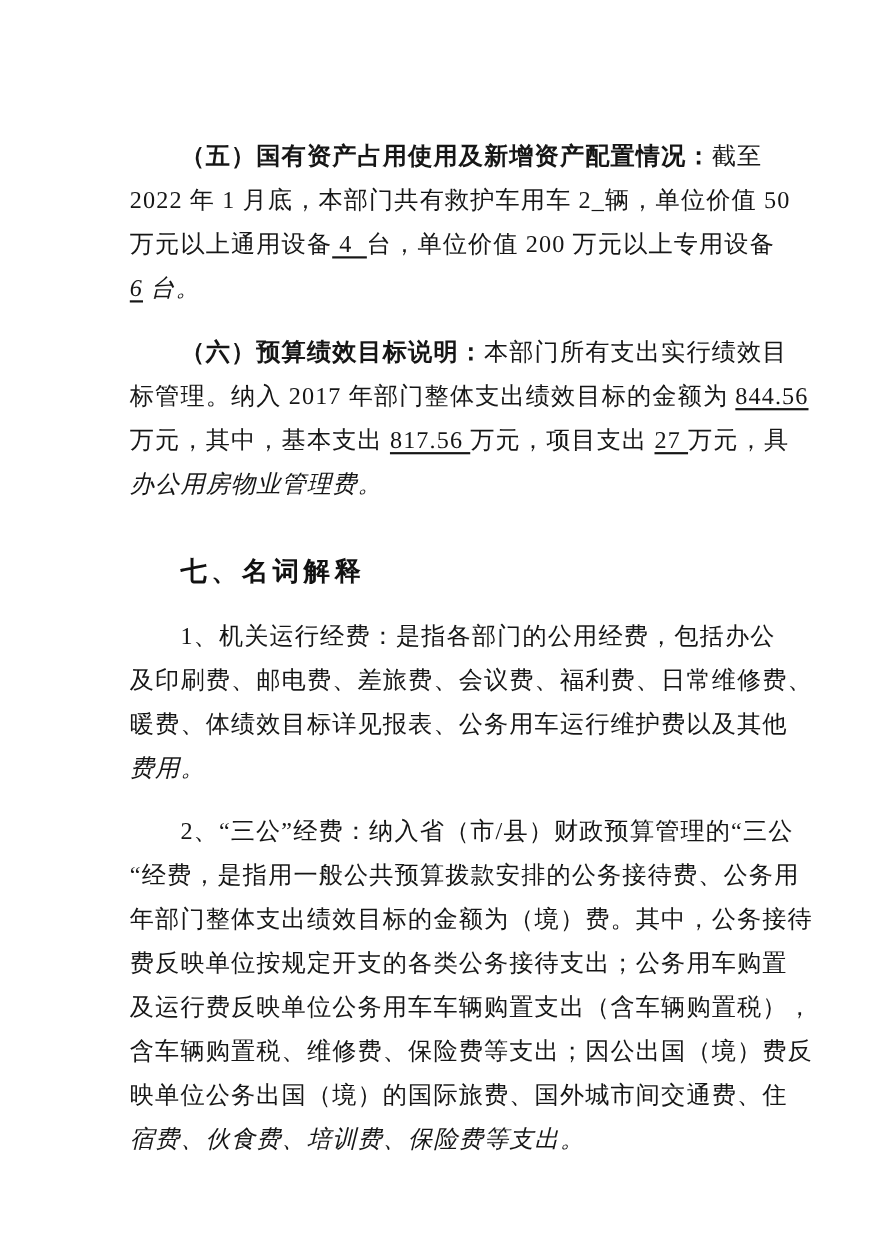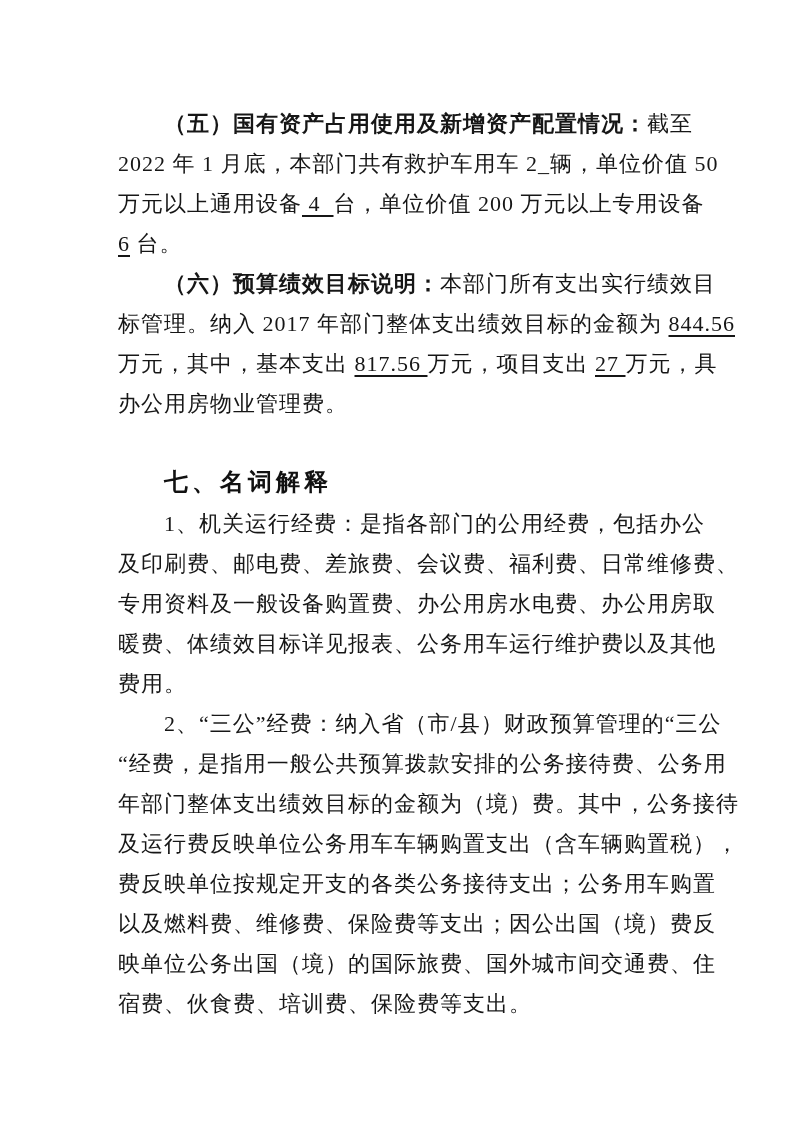--- a/index.html
+++ b/index.html
@@ -24,39 +24,41 @@
     font-size: 22px;
     letter-spacing: 1px;
     text-align: justify;
     text-align-last: justify;
     white-space: nowrap;
     overflow: visible;
   }
   .line.end {
     text-align: center;
     text-align-last: left;
+    font-style: italic;
   }
   .ind {
     text-indent: 46px;
+    margin-top: 18px;
   }
   .b {
     font-weight: 700;
   }
   .u {
     text-decoration: underline;
     text-decoration-thickness: 1.5px;
     text-underline-offset: 4px;
   }
   .blank {
     height: 40px;
   }
   .heading {
     height: 40px;
     line-height: 40px;
-    font-family: Liberation Mono, monospace;
+    font-family: Liberation Sans, sans-serif;
     font-weight: 700;
     font-size: 24px;
     letter-spacing: 4px;
     color: #111111;
     text-indent: 46px;
     text-align: left;
     text-align-last: left;
   }
 </style>
 </head>
@@ -73,26 +75,25 @@
   <div class="line"><span>标管理。纳入 2017 年部门整体支出绩效目标的金额为 </span><span class="u">844.56</span></div>
   <div class="line"><span>万元，其中，基本支出 </span><span class="u">817.56&nbsp;</span><span>万元，项目支出 </span><span class="u">27&nbsp;</span><span>万元，具</span></div>
   <div class="line end"><span>办公用房物业管理费。</span></div>
 
   <div class="blank"></div>
 
   <div class="heading">七、名词解释</div>
 
   <div class="line ind"><span>1、机关运行经费：是指各部门的公用经费，包括办公</span></div>
   <div class="line"><span>及印刷费、邮电费、差旅费、会议费、福利费、日常维修费、</span></div>
-  <div class="line"><span>专用资料及一般设备购置费、办公用房水电费、办公用房取</span></div>
   <div class="line"><span>暖费、体绩效目标详见报表、公务用车运行维护费以及其他</span></div>
   <div class="line end"><span>费用。</span></div>
 
   <div class="line ind"><span>2、“三公”经费：纳入省（市/县）财政预算管理的“三公</span></div>
   <div class="line"><span>“经费，是指用一般公共预算拨款安排的公务接待费、公务用</span></div>
   <div class="line"><span>年部门整体支出绩效目标的金额为（境）费。其中，公务接待</span></div>
+  <div class="line"><span>费反映单位按规定开支的各类公务接待支出；公务用车购置</span></div>
   <div class="line"><span>及运行费反映单位公务用车车辆购置支出（含车辆购置税），</span></div>
-  <div class="line"><span>费反映单位按规定开支的各类公务接待支出；公务用车购置</span></div>
-  <div class="line"><span>以及燃料费、维修费、保险费等支出；因公出国（境）费反</span></div>
+  <div class="line"><span>含车辆购置税、维修费、保险费等支出；因公出国（境）费反</span></div>
   <div class="line"><span>映单位公务出国（境）的国际旅费、国外城市间交通费、住</span></div>
   <div class="line end"><span>宿费、伙食费、培训费、保险费等支出。</span></div>
 
 </div>
 
 </body></html>

